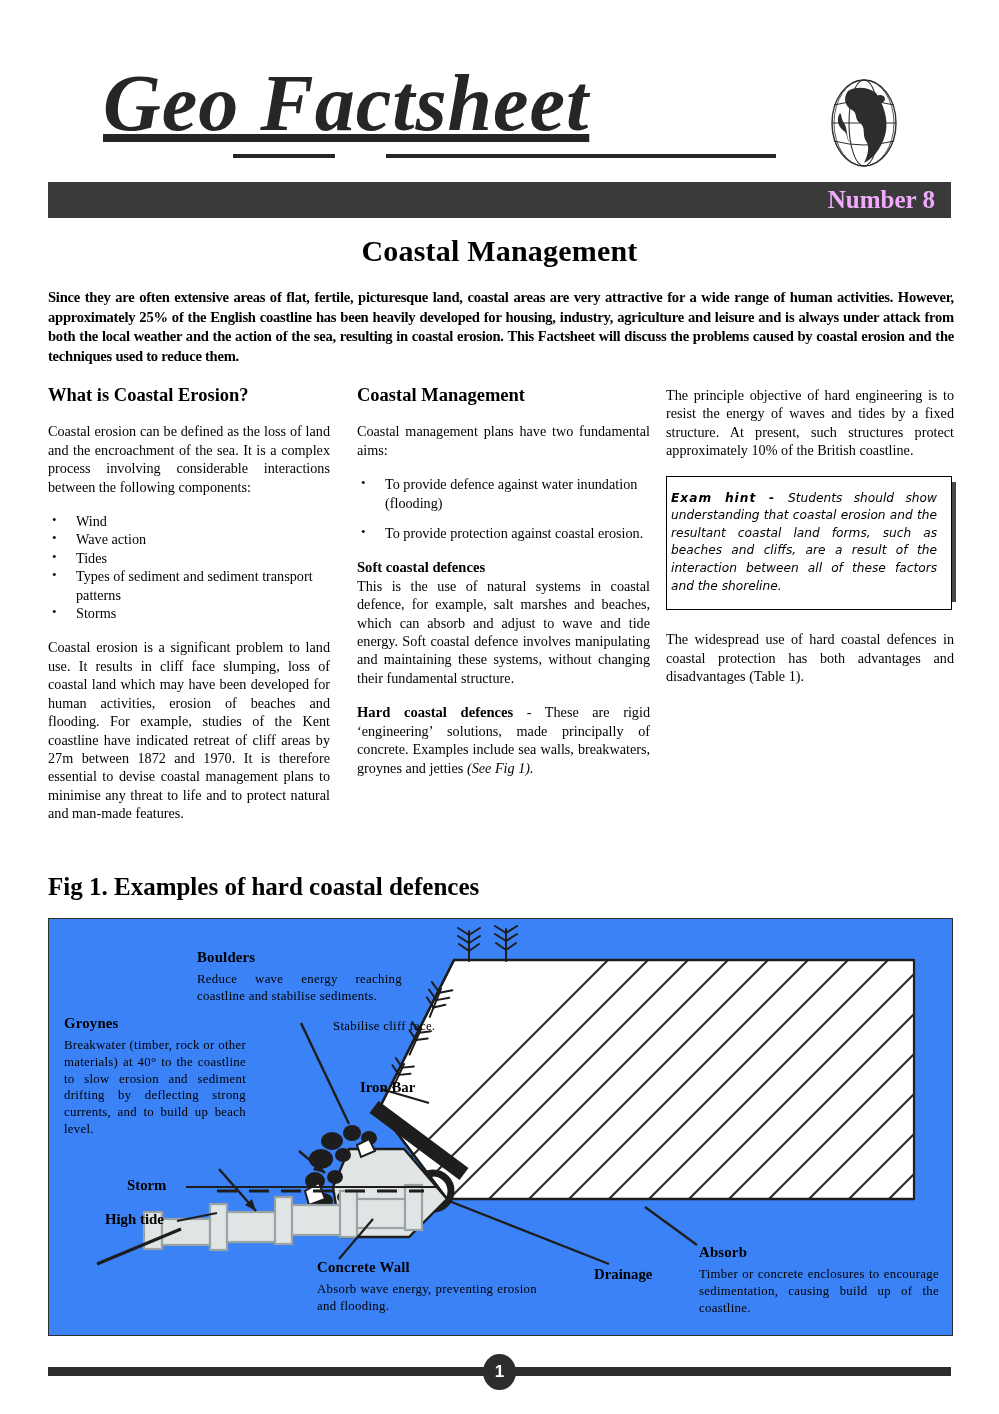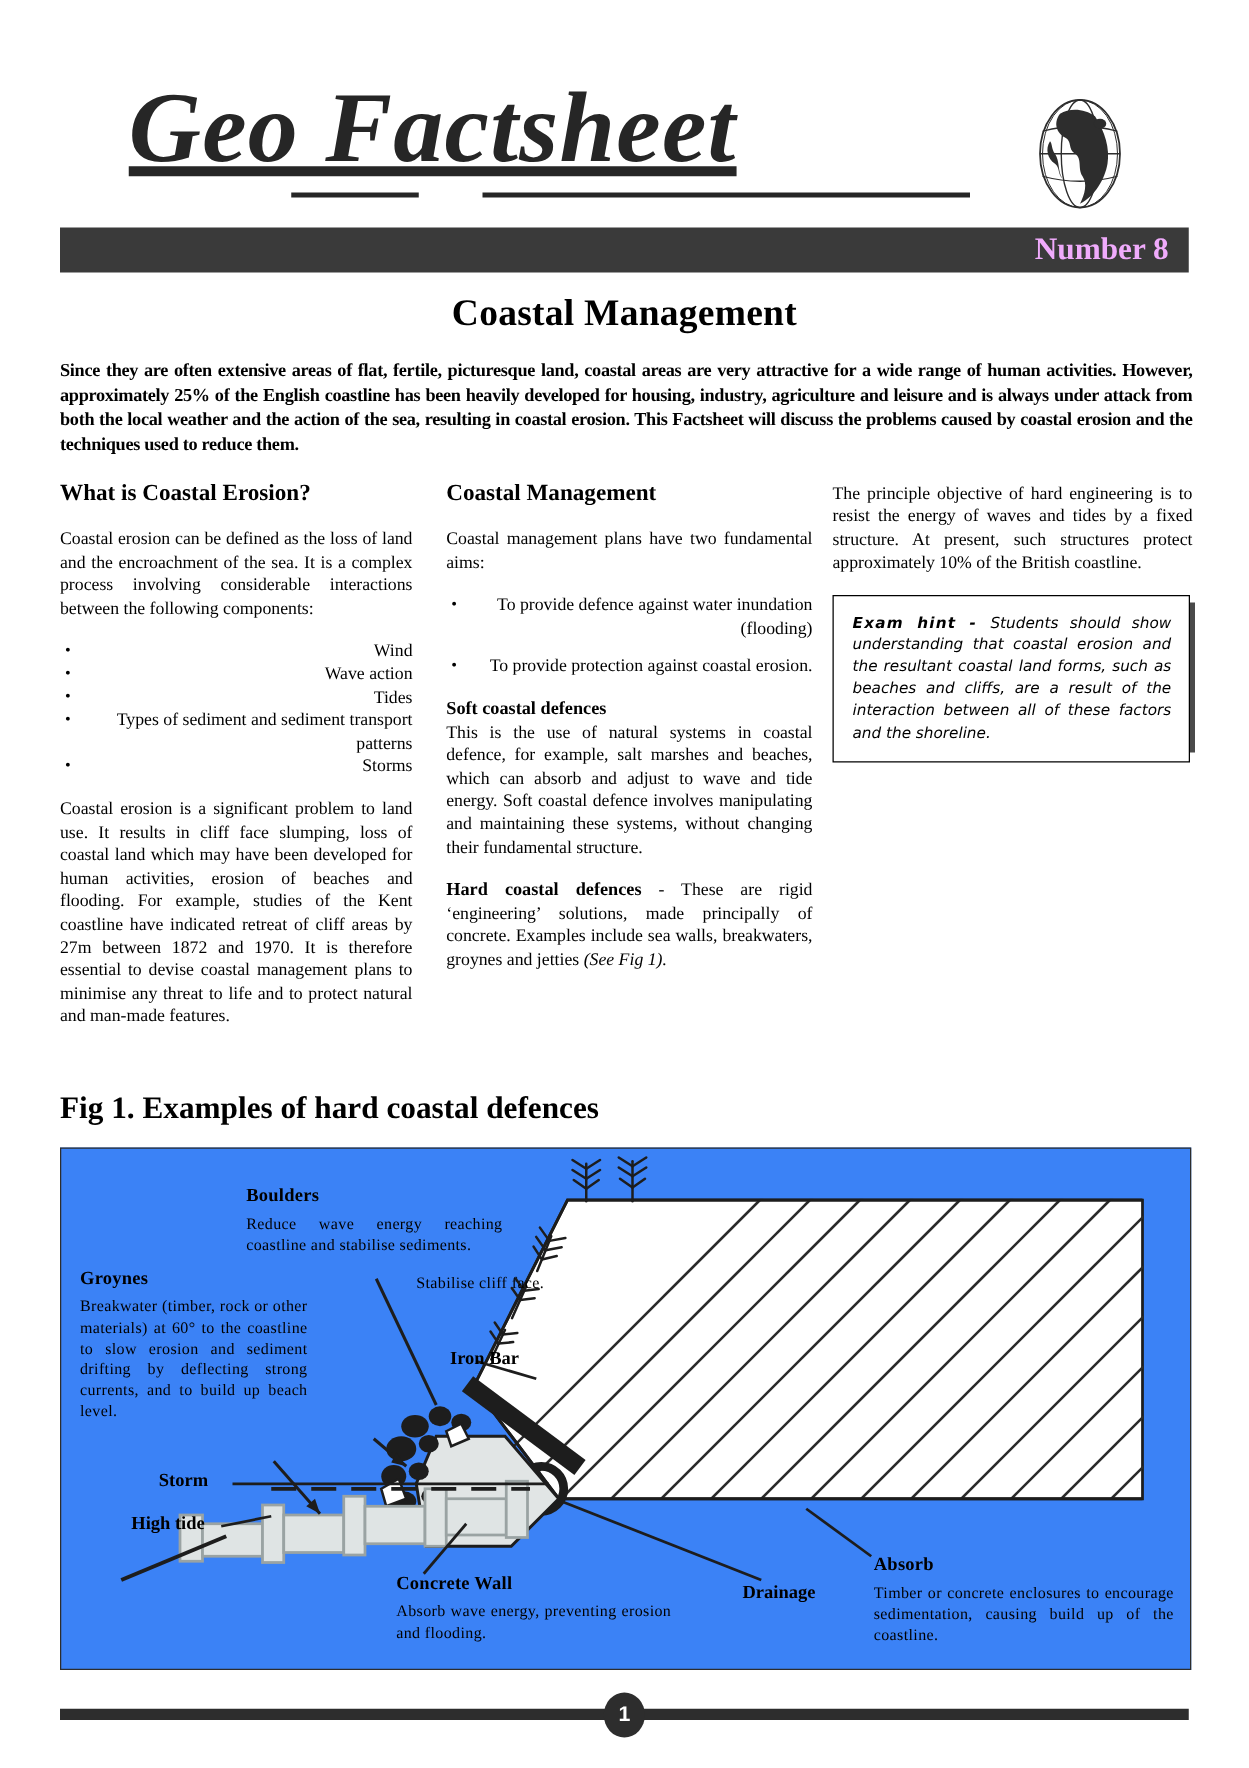--- a/index.html
+++ b/index.html
@@ -121,21 +121,21 @@
   }
   .col ul {
     margin: 0 0 16px 0;
     padding: 0;
     list-style: none;
   }
   .col ul li {
     position: relative;
     padding-left: 28px;
     margin-bottom: 0px;
-    text-align: right;
+    text-align: left;
   }
   .col ul.spaced li { margin-bottom: 12px; }
   .col ul li::before {
     content: "\2022";
     position: absolute;
     left: 4px;
     top: -1px;
     font-size: 13px;
   }
 
@@ -148,21 +148,21 @@
   #exam-hint-shadow {
     position: absolute;
     left: 6px; top: 6px;
     width: 284px; height: 120px;
     background: #4a4a4a;
   }
   #exam-hint-box {
     position: relative;
     border: 1.5px solid #000;
     background: #ffffff;
-    padding: 13px 14px 14px 15px;
+    padding: 13px 14px 14px 4px;
     font-family: "DejaVu Sans", "Liberation Sans", sans-serif;
     font-style: italic;
     font-size: 12.2px;
     line-height: 17.6px;
     text-align: justify;
     box-sizing: border-box;
     width: 286px;
   }
   #exam-hint-label {
     font-weight: bold;
@@ -300,20 +300,21 @@
 <div class="col" id="col-3">
   <p>The principle objective of hard engineering is to resist the energy of waves and tides by a fixed structure. At present, such structures protect approximately 10% of the British coastline.</p>
 
   <div id="exam-hint-wrap">
     <div id="exam-hint-shadow"></div>
     <div id="exam-hint-box">
       <span id="exam-hint-label">Exam hint - </span><span>Students should show understanding that coastal erosion and the resultant coastal land forms, such as beaches and cliffs, are a result of the interaction between all of these factors and the shoreline.</span>
     </div>
   </div>
 
+  <p>The widespread use of hard coastal defences in coastal protection has both advantages and disadvantages (Table 1).</p>
 </div>
 
 <div id="fig-title">Fig 1. Examples of hard coastal defences</div>
 
 <div id="fig-box">
 
   <svg id="fig-svg" width="899" height="412" viewBox="0 0 899 412">
     <defs>
       <clipPath id="cliffclip">
         <polygon points="404,40 866,40 866,280 160,280 160,232 340,90"></polygon>
@@ -465,21 +466,21 @@
       <line x1="560" y1="345" x2="400" y2="282" stroke-width="2.2"></line>
 
       <line x1="648" y1="326" x2="596" y2="288" stroke-width="2.2"></line>
     </g>
   </svg>
 
   <div class="fig-label-head" style="left:148px; top:30px;">Boulders</div>
   <div class="fig-label-body" style="left:148px; top:52px; width:205px;">Reduce wave energy reaching coastline and stabilise sediments.</div>
 
   <div class="fig-label-head" style="left:15px; top:96px;">Groynes</div>
-  <div class="fig-label-body" style="left:15px; top:118px; width:182px;">Breakwater (timber, rock or other materials) at 60° to the coastline to slow erosion and sediment drifting by deflecting strong currents, and to build up beach level.</div>
+  <div class="fig-label-body" style="left:15px; top:118px; width:182px;">Breakwater (timber, rock or other materials) at 40° to the coastline to slow erosion and sediment drifting by deflecting strong currents, and to build up beach level.</div>
 
   <div class="fig-note" style="left:284px; top:100px;">Stabilise cliff face.</div>
   <div class="fig-callout" style="left:311px; top:160px;">Iron Bar</div>
 
   <div class="fig-callout" style="left:78px; top:258px;">Storm</div>
   <div class="fig-callout" style="left:56px; top:292px;">High tide</div>
 
   <div class="fig-label-head" style="left:268px; top:340px;">Concrete Wall</div>
   <div class="fig-label-body" style="left:268px; top:362px; width:220px;">Absorb wave energy, preventing erosion and flooding.</div>
 

